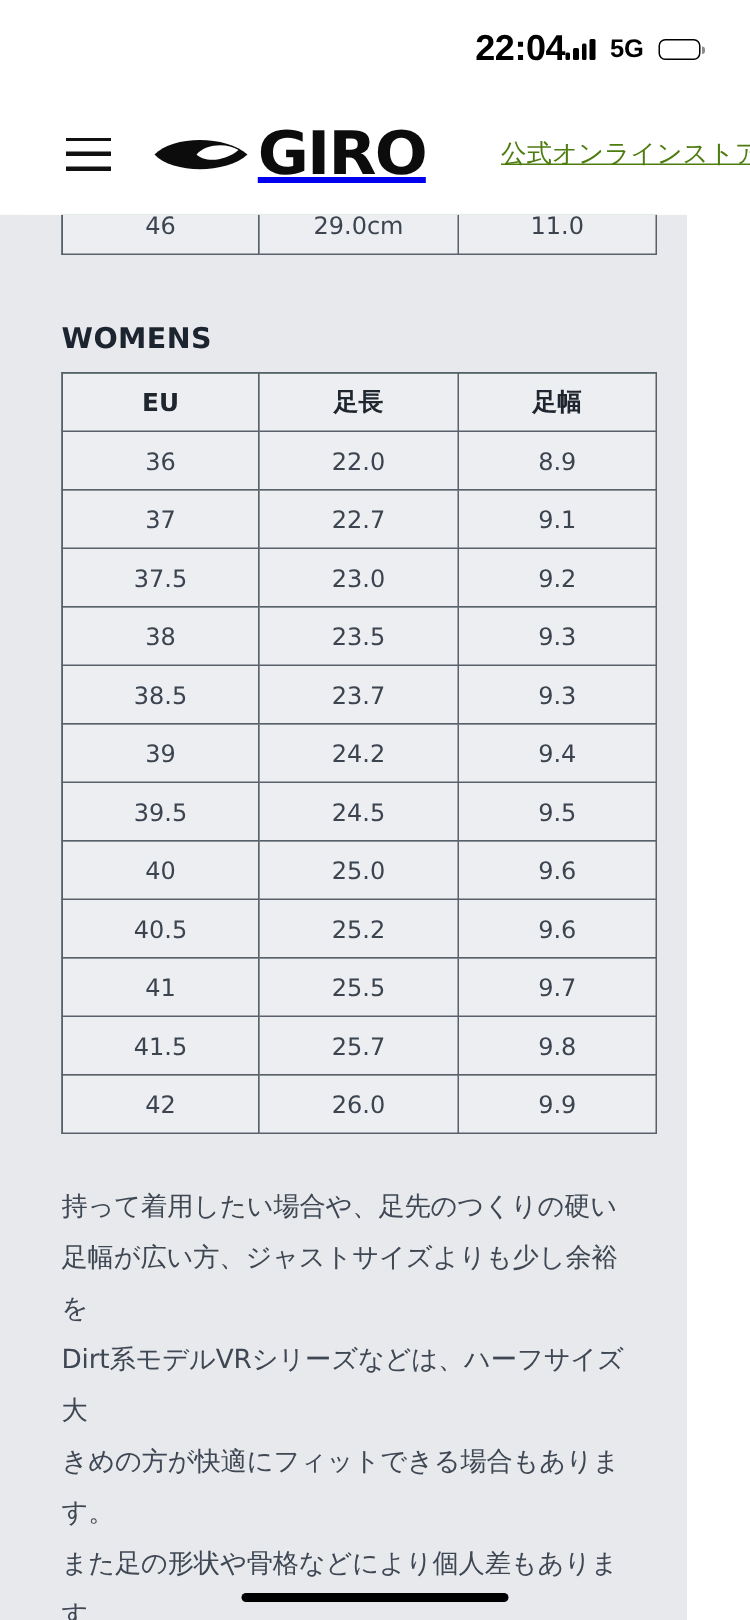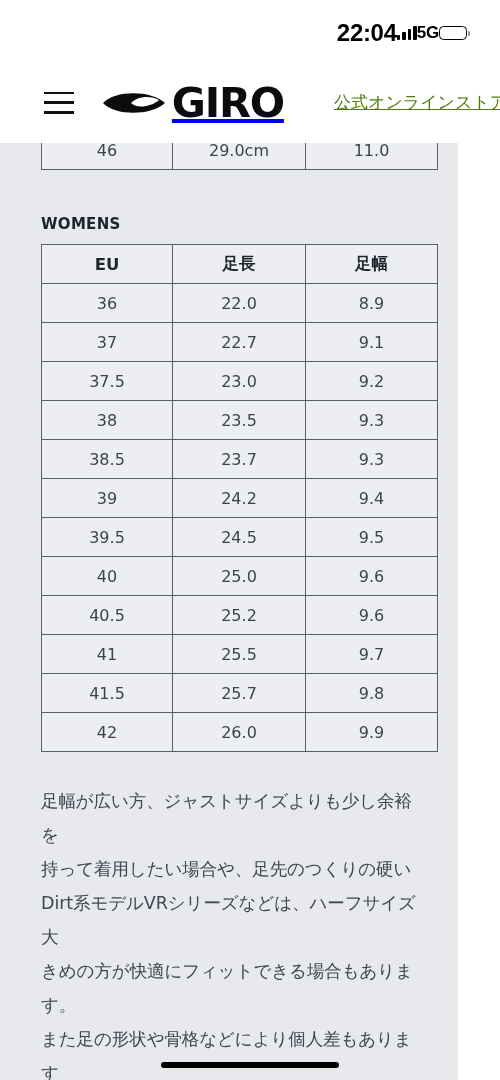--- a/index.html
+++ b/index.html
@@ -35,21 +35,21 @@
   #clock {
     font-size: 24px;
     font-weight: bold;
     color: #000;
     letter-spacing: -0.3px;
     margin-top: 4px;
   }
   #status-right {
     display: flex;
     align-items: center;
-    gap: 0;
+    gap: 10px;
     margin-top: 4px;
   }
   .signal-bars {
     display: flex;
     align-items: flex-end;
     gap: 2px;
     height: 13px;
   }
   .signal-bars i {
     display: block;
@@ -198,21 +198,21 @@
     position: relative;
   }
   #clip-wrap table.size-table {
     position: absolute;
     top: -13px;
     left: 0;
   }
 
   #womens-heading {
     margin: 32px 0 11px 41px;
-    font-size: 15px;
+    font-size: 19px;
     font-weight: bold;
     color: #1c2430;
     letter-spacing: .3px;
     font-family: "DejaVu Sans", sans-serif;
   }
 
   
   #note {
     margin: 32px 41px 0 41px;
     font-size: 17.5px;
@@ -368,22 +368,22 @@
           </tr>
           <tr>
             <td>42</td>
             <td>26.0</td>
             <td>9.9</td>
           </tr>
         </tbody>
       </table>
 
       <div id="note">
+        <div>持って着用したい場合や、足先のつくりの硬い</div>
         <div>足幅が広い方、ジャストサイズよりも少し余裕を</div>
-        <div>持って着用したい場合や、足先のつくりの硬い</div>
         <div>Dirt系モデルVRシリーズなどは、ハーフサイズ大</div>
         <div>きめの方が快適にフィットできる場合もありま</div>
         <div>す。</div>
         <div>また足の形状や骨格などにより個人差もあります</div>
 
       </div>
 
     </div>
   </div>
 

